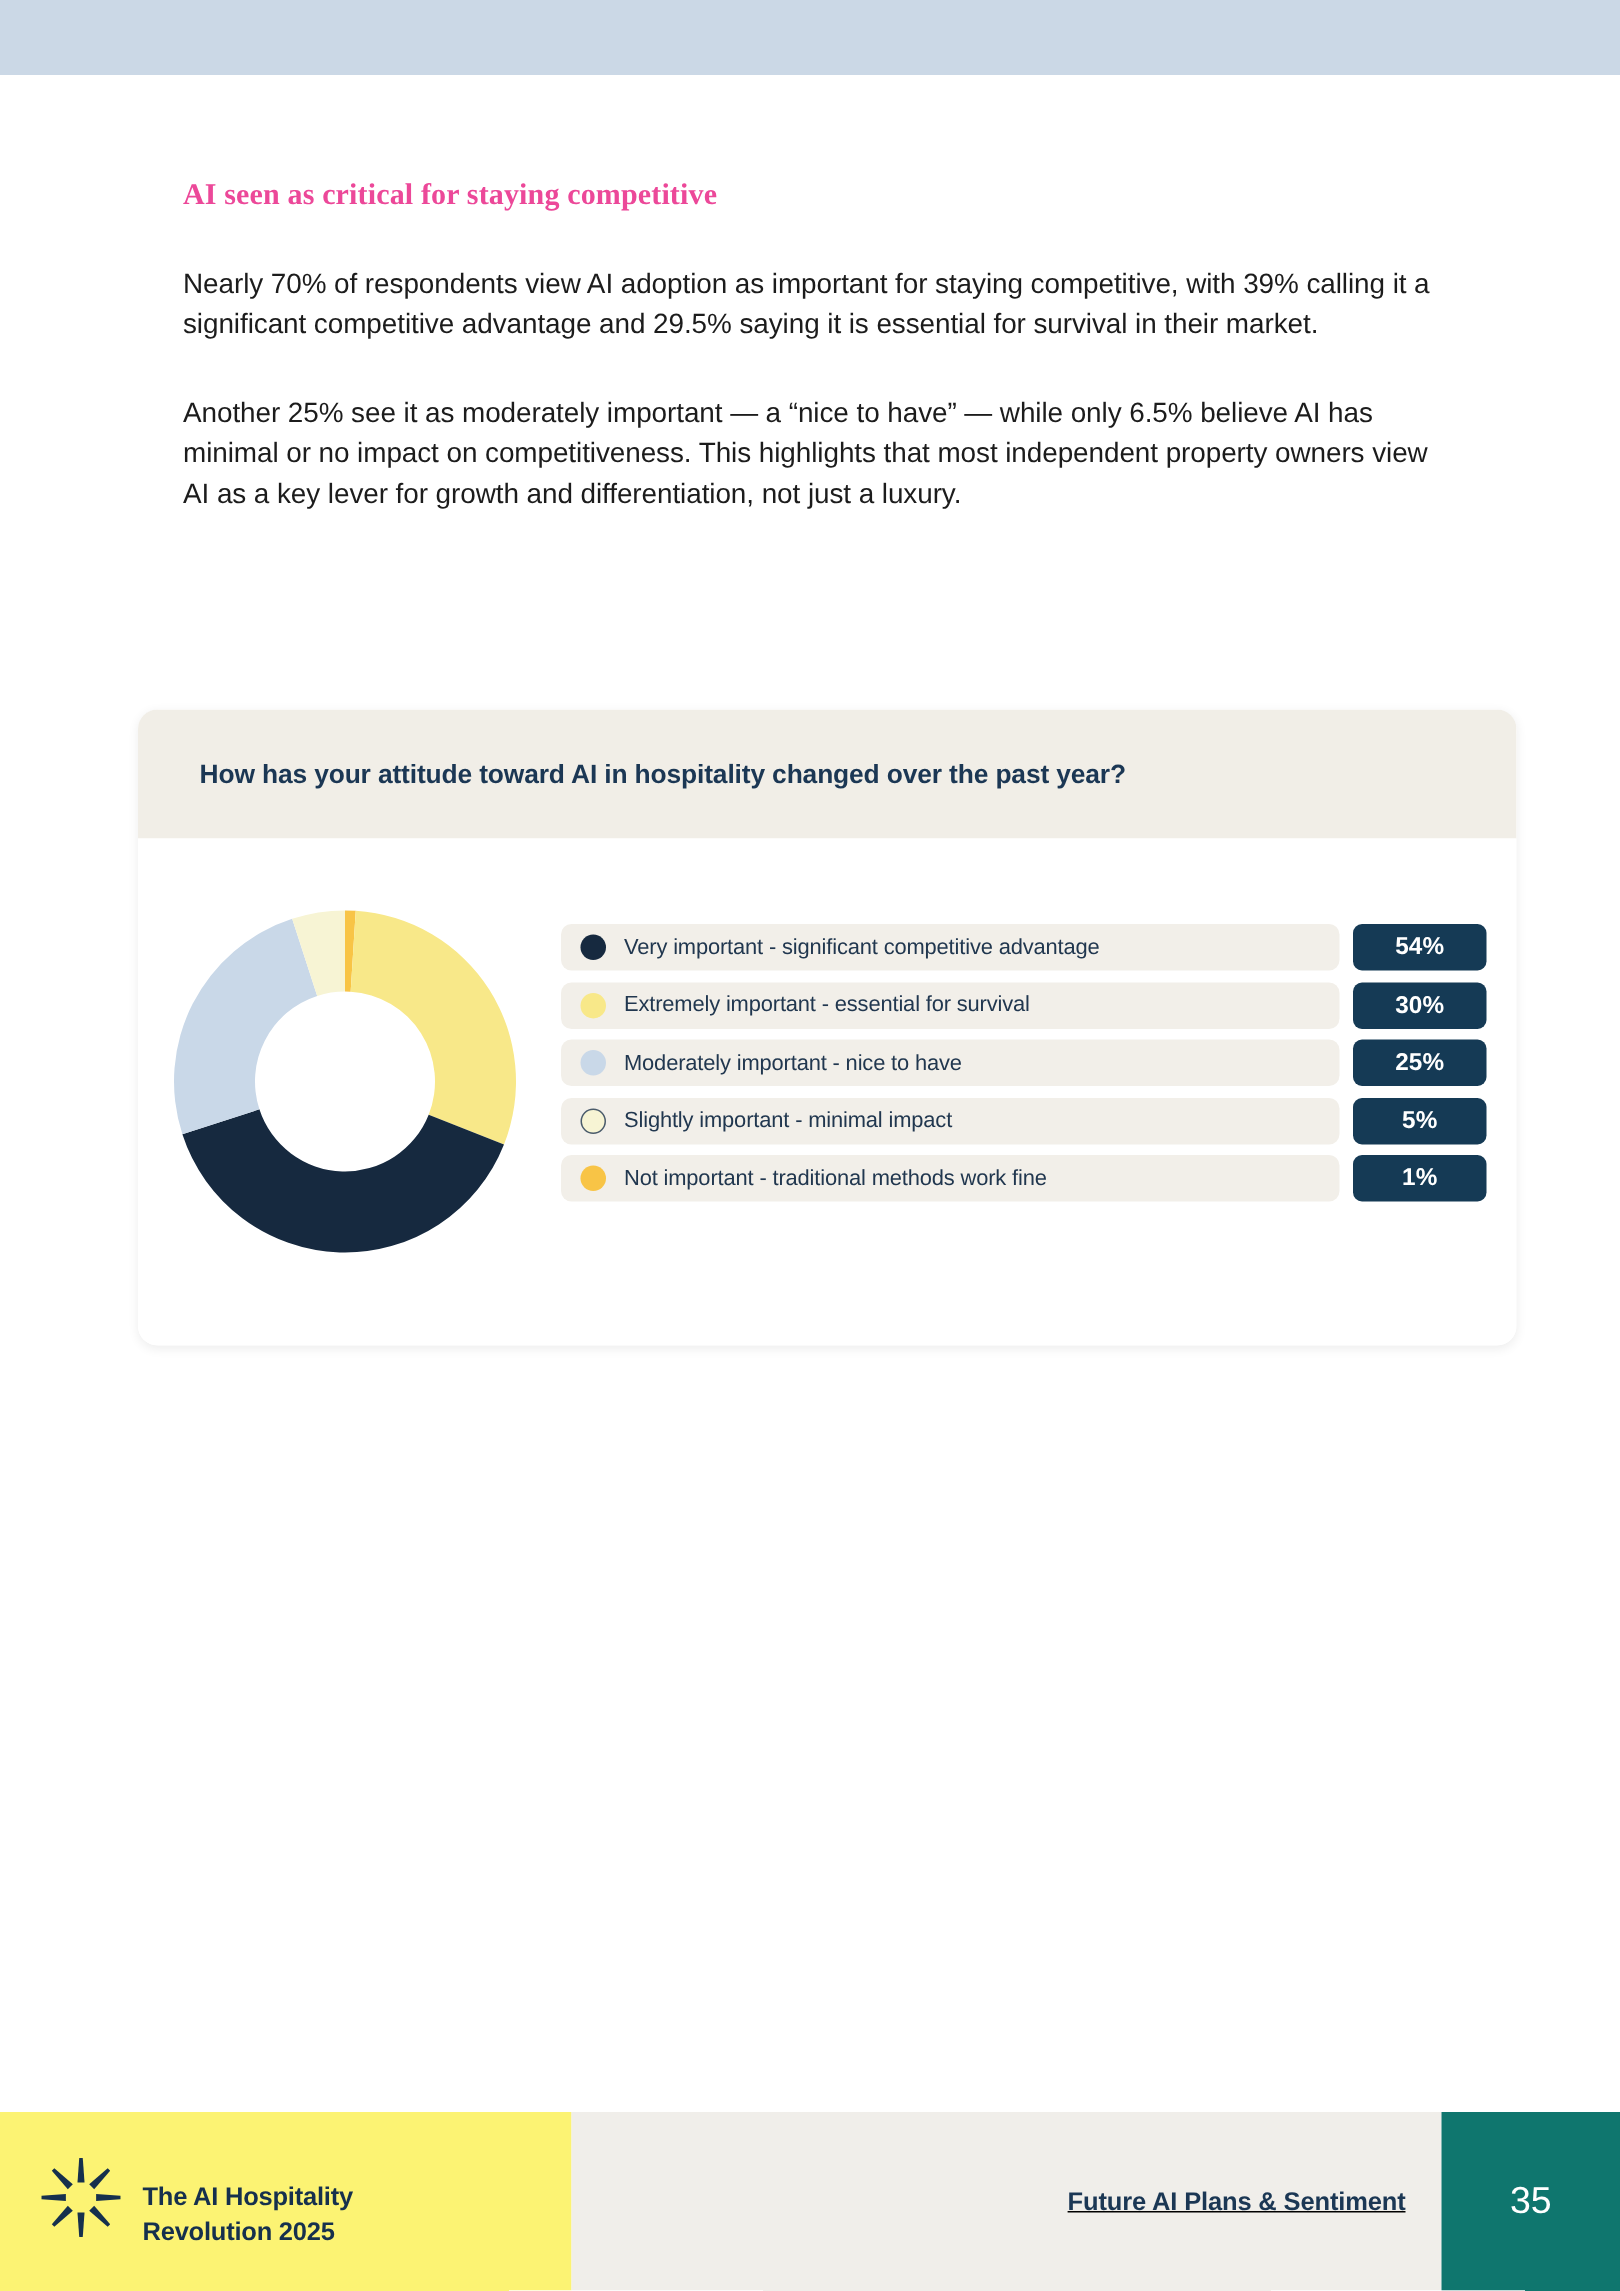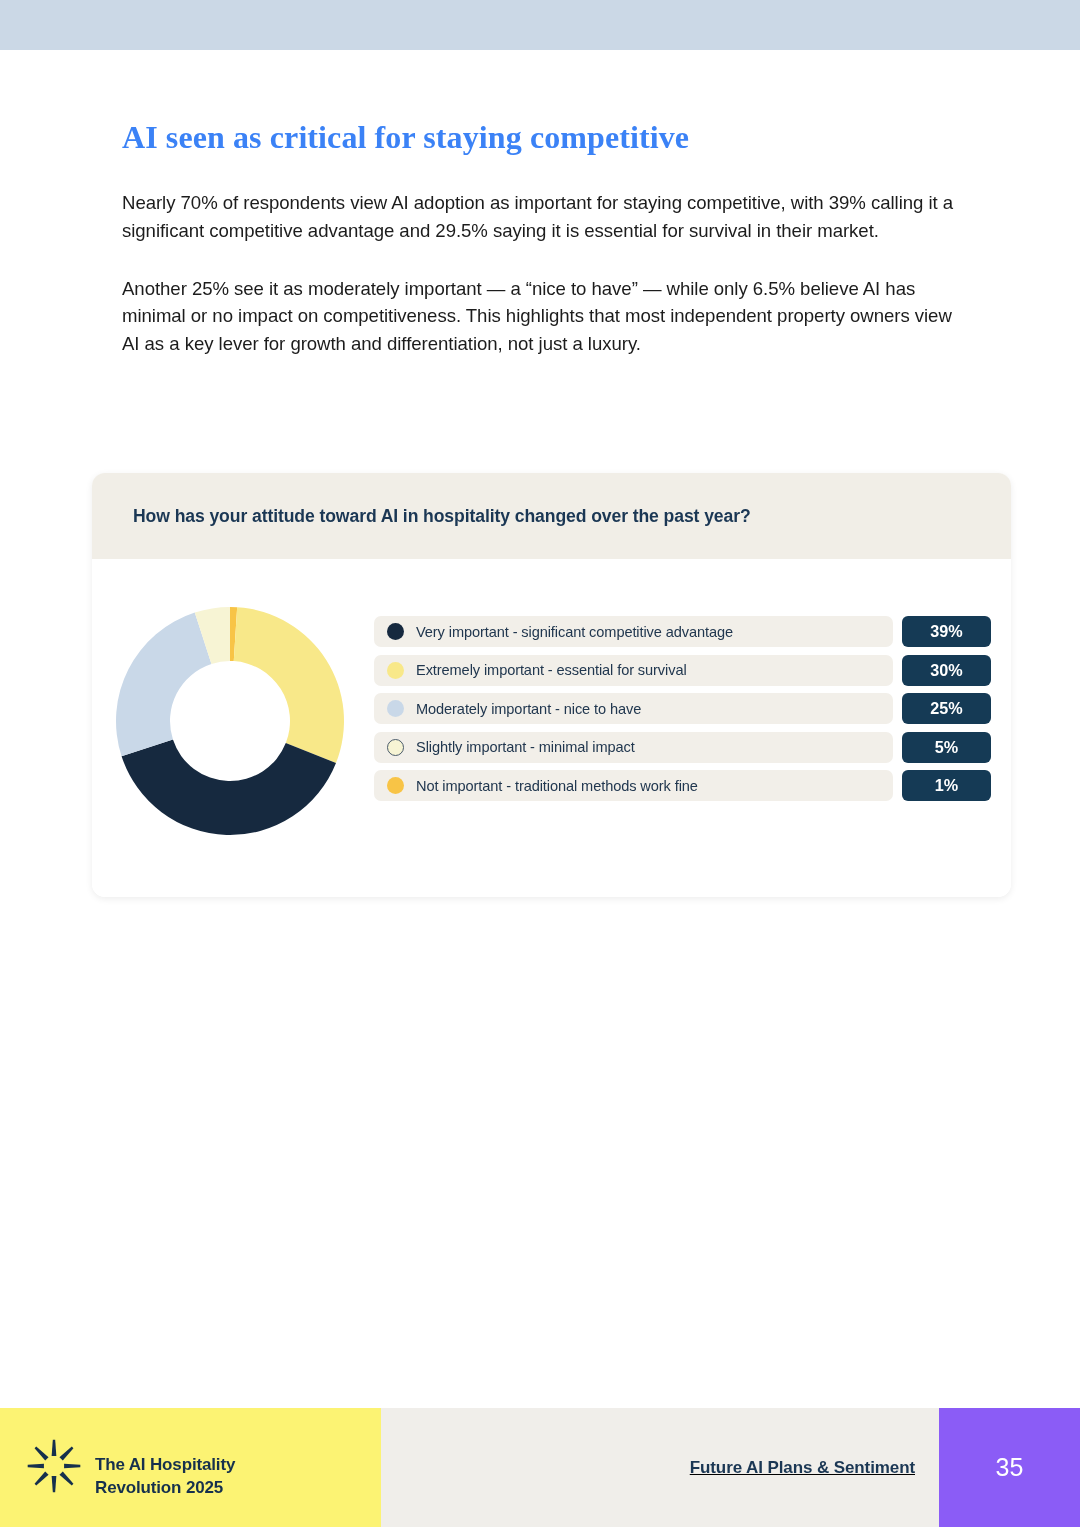--- a/index.html
+++ b/index.html
@@ -25,23 +25,23 @@
   
   .content {
     position: absolute;
     top: 118px;
     left: 122px;
     width: 880px;
   }
 
   .page-title {
     font-family: "Liberation Serif", serif;
-    font-size: 32px;
-    font-weight: 700;
-    color: #3b82f6;
+    font-size: 20px;
+    font-weight: 700;
+    color: #ec4899;
     letter-spacing: 0.1px;
     line-height: 1.2;
   }
 
   .body-para {
     margin-top: 33px;
     font-size: 18.6px;
     line-height: 27.3px;
     color: #1c1c1c;
     width: 846px;
@@ -192,22 +192,22 @@
   }
 
   .footer-section-label {
     font-size: 17px;
     font-weight: 700;
     color: #1b3754;
     letter-spacing: -0.1px;
   }
 
   .footer-page {
-    width: 141px;
-    background: #8b5cf6;
+    width: 119px;
+    background: #0f766e;
     display: flex;
     align-items: center;
     justify-content: center;
     color: #ffffff;
     font-size: 25px;
     font-weight: 400;
   }
 </style>
 </head>
 <body>
@@ -239,21 +239,21 @@
           </g>
       </svg>
     </div>
 
     <div class="legend" id="legend-list">
         <div class="legend-row">
           <div class="legend-label-box">
             <span class="swatch" style="background: rgb(22, 41, 63);"></span>
             <span class="legend-text">Very important - significant competitive advantage</span>
           </div>
-          <div class="legend-badge">39%</div>
+          <div class="legend-badge">54%</div>
         </div>
         <div class="legend-row">
           <div class="legend-label-box">
             <span class="swatch" style="background: rgb(248, 232, 137);"></span>
             <span class="legend-text">Extremely important - essential for survival</span>
           </div>
           <div class="legend-badge">30%</div>
         </div>
         <div class="legend-row">
           <div class="legend-label-box">

